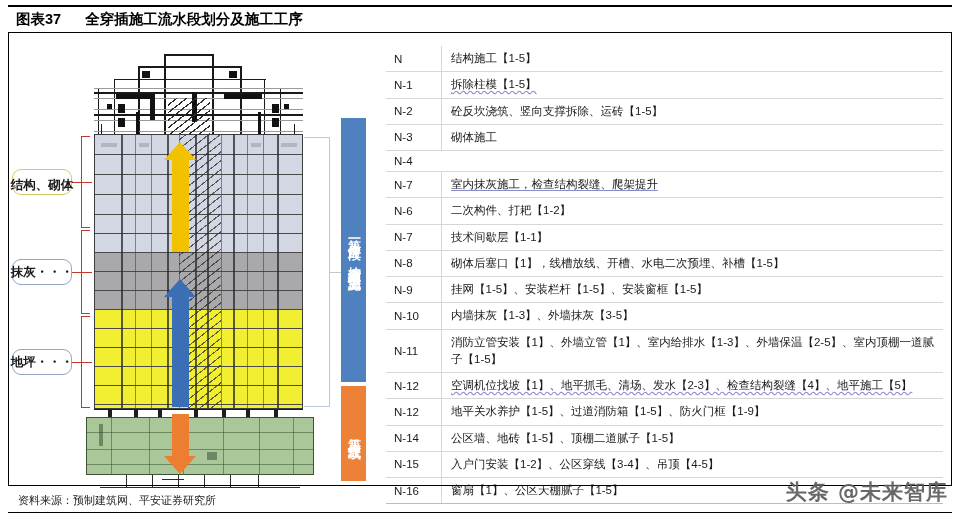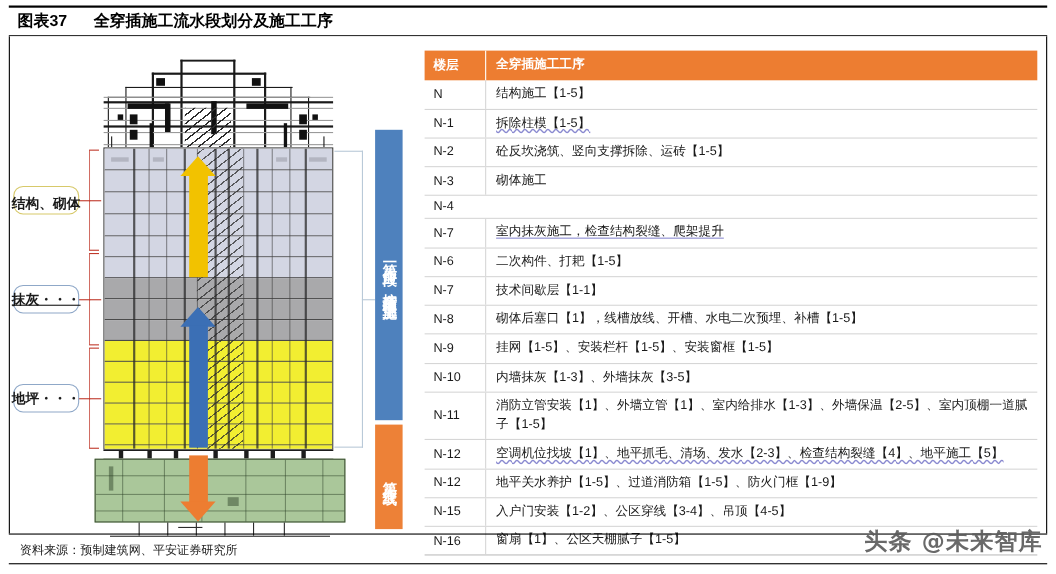--- a/index.html
+++ b/index.html
@@ -100,21 +100,21 @@
     border-left:16.5px solid transparent;border-right:16.5px solid transparent;}
 
   
   .lbl{
     position:absolute;box-sizing:border-box;
     background:#fff;border-radius:9px;
     display:flex;align-items:center;justify-content:center;
     font-size:12.5px;font-weight:bold;color:#1a1a1a;white-space:nowrap;
   }
   .lbl.l1{border:1.4px solid #d7c96a;align-items:flex-end;}
-  .lbl.l2{border:1.4px solid #8fa8c8;text-decoration:underline;}
+  .lbl.l2{border:1.4px solid #8fa8c8;}
   .lbl.l3{border:1.4px solid #8fa8c8;}
 
   
   .brk{position:absolute;}
   .brk .v{position:absolute;left:0;top:0;bottom:0;width:0;
       border-left:1.3px solid #c0392b;border-radius:9px 0 0 9px;}
   .brk .tp,.brk .bt{position:absolute;left:0;width:9px;height:0;border-top:1.3px solid #c0392b;}
   .brk .mid{position:absolute;left:0;width:11px;height:0;border-top:1.3px solid #c0392b;}
   .brk-line{position:absolute;background:#c0392b;}
 
@@ -326,24 +326,20 @@
 
     <div class="band band-blue" style="left:333px;top:82px;width:25px;height:264px;">
       <span>第一作业段　按穿插模型施工</span>
     </div>
     <div class="band band-orange" style="left:333px;top:350px;width:25px;height:95px;">
       <span>第二作业线</span>
     </div>
   </div>
 
   <div class="tbl">
-    <div class="trow thead">
-      <div class="c1">楼层</div>
-      <div class="c2">全穿插施工工序</div>
-    </div>
 
     <div class="trow">
         <div class="c1">N</div>
         <div class="c2">结构施工【1-5】</div>
       </div>
     <div class="trow">
         <div class="c1">N-1</div>
         <div class="c2">
           <span class="u-wavy">拆除柱模【1-5】</span>
         </div>
@@ -360,21 +356,21 @@
         <div class="c1">N-4</div>
       </div>
     <div class="trow">
         <div class="c1">N-7</div>
         <div class="c2">
           <span class="u-plain">室内抹灰施工，检查结构裂缝、爬架提升</span>
         </div>
       </div>
     <div class="trow">
         <div class="c1">N-6</div>
-        <div class="c2">二次构件、打耙【1-5】</div>
+        <div class="c2">二次构件、打耙【1-2】</div>
       </div>
     <div class="trow">
         <div class="c1">N-7</div>
         <div class="c2">技术间歇层【1-1】</div>
       </div>
     <div class="trow">
         <div class="c1">N-8</div>
         <div class="c2">砌体后塞口【1】，线槽放线、开槽、水电二次预埋、补槽【1-5】</div>
       </div>
     <div class="trow">
@@ -393,20 +389,24 @@
         <div class="c1">N-12</div>
         <div class="c2">
           <span class="u-wavy">空调机位找坡【1】、地平抓毛、清场、发水【2-3】、检查结构裂缝【4】、地平施工【5】</span>
         </div>
       </div>
     <div class="trow">
         <div class="c1">N-12</div>
         <div class="c2">地平关水养护【1-5】、过道消防箱【1-5】、防火门框【1-9】</div>
       </div>
     <div class="trow">
+        <div class="c1">N-14</div>
+        <div class="c2">公区墙、地砖【1-5】、顶棚二道腻子【1-5】</div>
+      </div>
+    <div class="trow">
         <div class="c1">N-15</div>
         <div class="c2">入户门安装【1-2】、公区穿线【3-4】、吊顶【4-5】</div>
       </div>
     <div class="trow">
         <div class="c1">N-16</div>
         <div class="c2">窗扇【1】、公区天棚腻子【1-5】</div>
       </div>
 
   </div>
 

